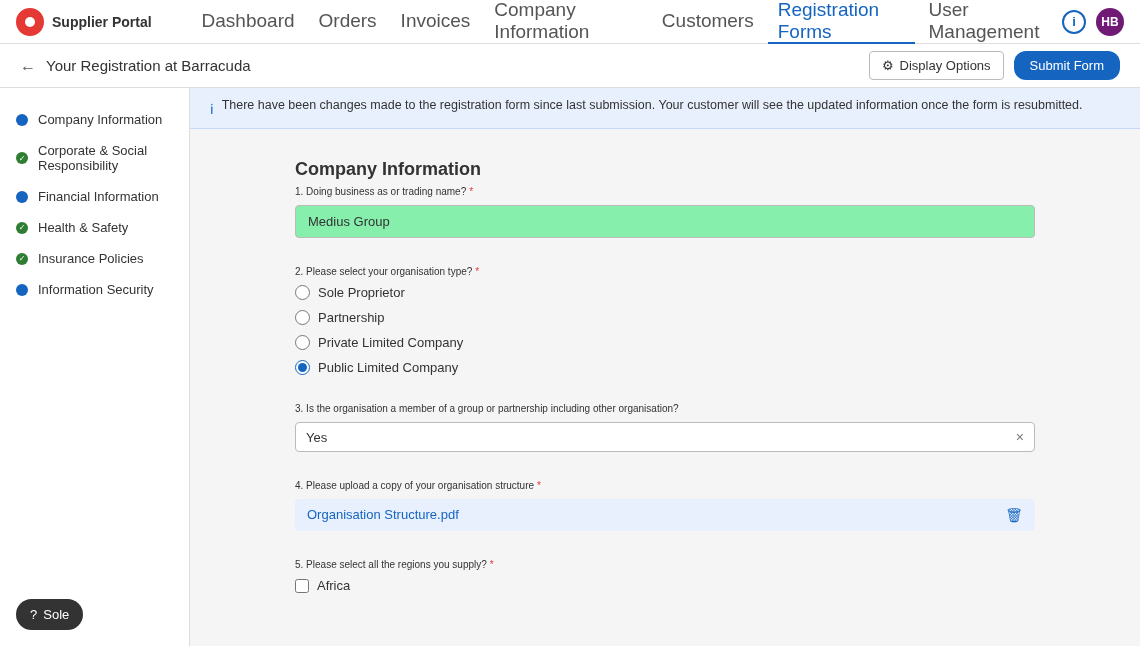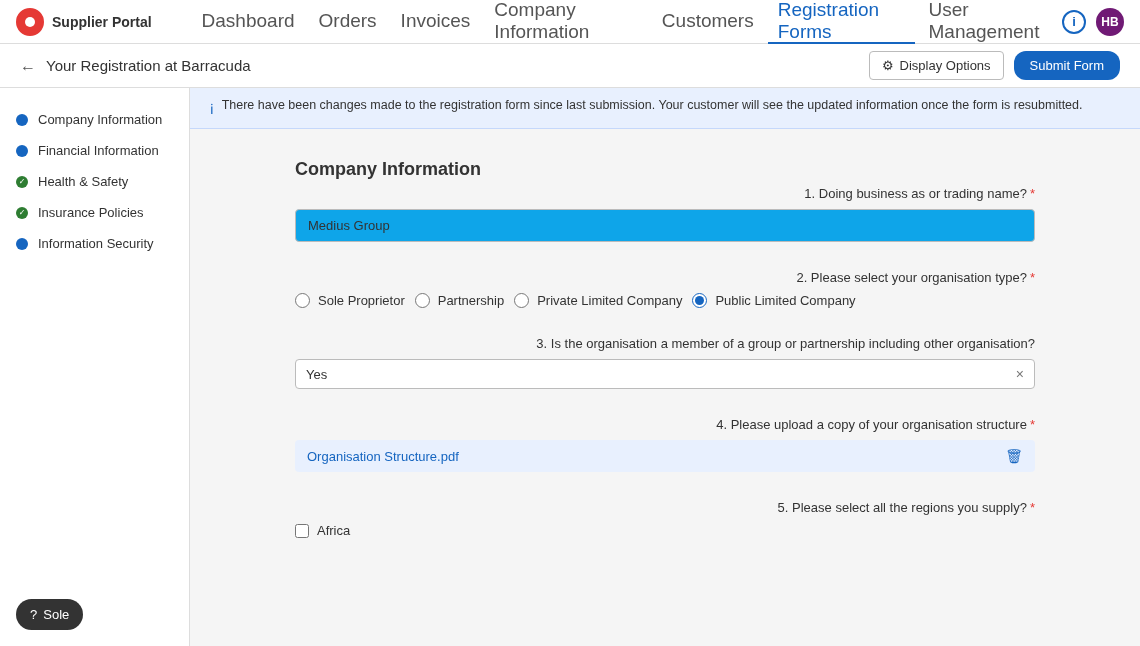--- a/index.html
+++ b/index.html
@@ -96,47 +96,47 @@
     }
     .info-banner-icon { color: #1565c0; font-size: 14px; flex-shrink: 0; margin-top: 1px; }
 
     
     .form-area { padding: 30px 80px 30px 80px; max-width: 900px; margin: 0 auto; }
 
     .form-section-title { font-size: 18px; font-weight: 600; color: #333; margin-bottom: 6px; }
     .form-section-desc { font-size: 13px; color: #555; margin-bottom: 28px; }
 
     .form-group { margin-bottom: 28px; }
-    .form-label { font-size: 13px; color: #333; margin-bottom: 8px; display: block; text-align: right; }
+    .form-label { font-size: 10px; color: #333; margin-bottom: 8px; display: block; }
     .required { color: #e53935; margin-left: 3px; }
 
     .form-input {
       width: 100%; padding: 8px 12px; border: 1px solid #bbb;
       border-radius: 4px; font-size: 13px; color: #333;
-      background: #0ea5e9; outline: none;
-    }
-
-    
-    .radio-group { display: flex; flex-direction: row; gap: 10px; }
+      background: #86efac; outline: none;
+    }
+
+    
+    .radio-group { display: flex; flex-direction: column; gap: 10px; }
     .radio-item { display: flex; align-items: center; gap: 8px; font-size: 13px; cursor: pointer; }
     .radio-item input[type="radio"] { accent-color: #1565c0; width: 15px; height: 15px; cursor: pointer; }
 
     
     .select-wrapper {
       display: flex; align-items: center;
       border: 1px solid #bbb; border-radius: 4px; background: #fff;
       padding: 6px 10px; gap: 4px;
     }
     .select-value { flex: 1; font-size: 13px; color: #333; }
     .clear-btn { color: #777; cursor: pointer; font-size: 14px; }
 
     
     .file-item {
       background: #e8f0fe; border-radius: 4px; padding: 8px 12px;
-      display: flex; align-items: center; justify-content: space-between;
+      display: flex; justify-content: space-between;
       font-size: 13px;
     }
     .file-link { color: #1565c0; text-decoration: none; cursor: pointer; }
     .file-delete { color: #1565c0; cursor: pointer; font-size: 14px; }
 
     
     .checkbox-group { display: flex; flex-direction: column; gap: 10px; }
     .checkbox-item { display: flex; align-items: center; gap: 8px; font-size: 13px; cursor: pointer; }
     .checkbox-item input[type="checkbox"] { width: 14px; height: 14px; accent-color: #1565c0; cursor: pointer; }
 
@@ -189,20 +189,24 @@
 </div>
 
 <div class="main-layout">
 
   <aside class="sidebar">
     <div class="sidebar-item">
       <div class="sidebar-dot dot-blue"></div>
       <span>Company Information</span>
     </div>
     <div class="sidebar-item">
+      <div class="sidebar-dot dot-green"></div>
+      <span>Corporate &amp; Social Responsibility</span>
+    </div>
+    <div class="sidebar-item">
       <div class="sidebar-dot dot-blue"></div>
       <span>Financial Information</span>
     </div>
     <div class="sidebar-item">
       <div class="sidebar-dot dot-green"></div>
       <span>Health &amp; Safety</span>
     </div>
     <div class="sidebar-item">
       <div class="sidebar-dot dot-green"></div>
       <span>Insurance Policies</span>

